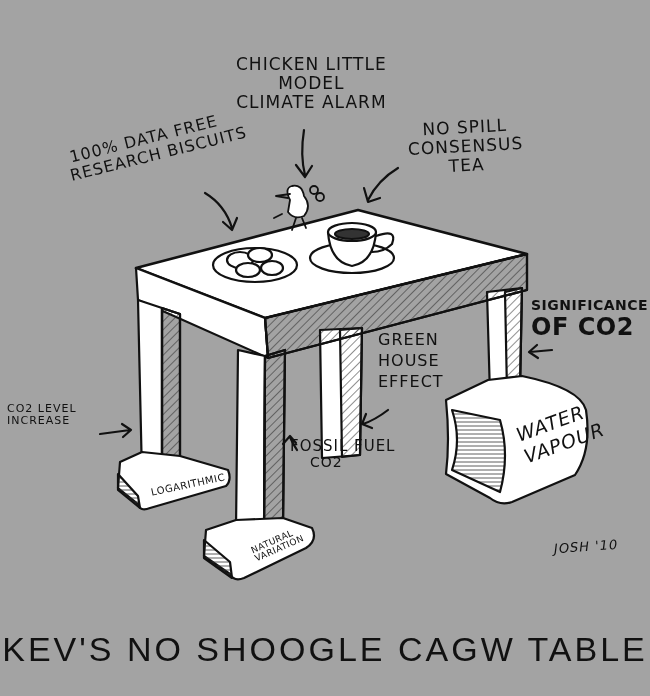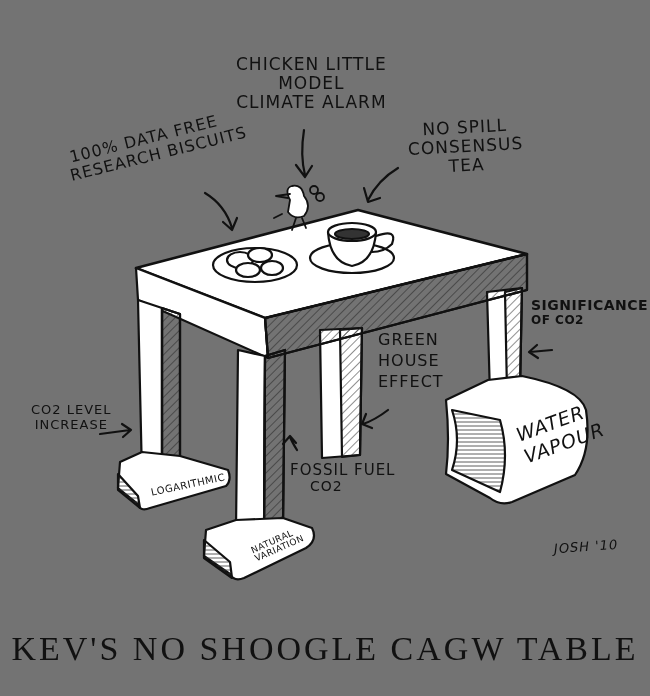--- a/index.html
+++ b/index.html
@@ -1,43 +1,43 @@
 <!DOCTYPE html>
 <html><head>
 <meta charset="utf-8">
 <style>
   html, body { margin: 0; padding: 0; background: #ffffff; }
   body { width: 650px; height: 696px; overflow: hidden; }
-  #stage { position: relative; width: 650px; height: 696px; background: #737373; }
+  #stage { position: relative; width: 650px; height: 696px; background: #a3a3a3; }
   svg { position: absolute; left: 0; top: 0; }
   .lbl {
     position: absolute;
     font-family: "DejaVu Sans", sans-serif;
     color: #111;
     text-transform: uppercase;
     line-height: 1.12;
     letter-spacing: 1px;
     white-space: nowrap;
   }
   .lbl span { display: block; }
   .c { text-align: center; }
   #lbl-chicken { left: 236px; top: 55px; font-size: 17px; }
   #lbl-biscuits { left: 64px; top: 150px; font-size: 16px; transform: rotate(-14deg); transform-origin: left top; }
   #lbl-tea { left: 408px; top: 118px; font-size: 17px; transform: rotate(-3deg); }
   #lbl-sig { left: 531px; top: 298px; font-size: 14px; letter-spacing: 0.5px; font-weight: bold; }
-  #lbl-sig span:nth-child(2) { font-size: 12px; }
+  #lbl-sig span:nth-child(2) { font-size: 24px; }
   #lbl-green { left: 378px; top: 330px; font-size: 16px; line-height: 1.3; }
-  #lbl-co2level { left: 31px; top: 403px; font-size: 13px; text-align: center; }
-  #lbl-fossil { left: 290px; top: 462px; font-size: 15px; }
+  #lbl-co2level { left: 7px; top: 403px; font-size: 11px; }
+  #lbl-fossil { left: 290px; top: 438px; font-size: 15px; }
   #lbl-fossil span:nth-child(2) { font-size: 14px; padding-left: 20px; }
   #lbl-log { left: 150px; top: 487px; font-size: 10px; transform: rotate(-12deg); transform-origin: left top; letter-spacing: 0.5px; }
   #lbl-nat { left: 250px; top: 547px; font-size: 9px; transform: rotate(-24deg); transform-origin: left top; line-height: 1.05; letter-spacing: 0.5px; }
   #lbl-water { left: 513px; top: 425px; font-size: 19px; transform: rotate(-20deg); transform-origin: left top; line-height: 1.2; font-style: italic; }
   #lbl-sign { left: 554px; top: 540px; font-size: 13px; font-style: italic; transform: rotate(-4deg); }
-  #title { left: 0; top: 630px; width: 650px; text-align: center; font-size: 34px; letter-spacing: 3px; font-family: Liberation Serif, serif; }
+  #title { left: 0; top: 630px; width: 650px; text-align: center; font-size: 34px; letter-spacing: 3px; font-family: Liberation Sans, sans-serif; }
 </style>
 </head>
 <body>
 
 <div id="stage">
   <svg width="650" height="696" viewBox="0 0 650 696">
     <defs>
       <pattern id="hatch" width="6" height="6" patternUnits="userSpaceOnUse" patternTransform="rotate(45)">
         <line x1="0" y1="0" x2="0" y2="6" stroke="#222" stroke-width="1"></line>
       </pattern>

